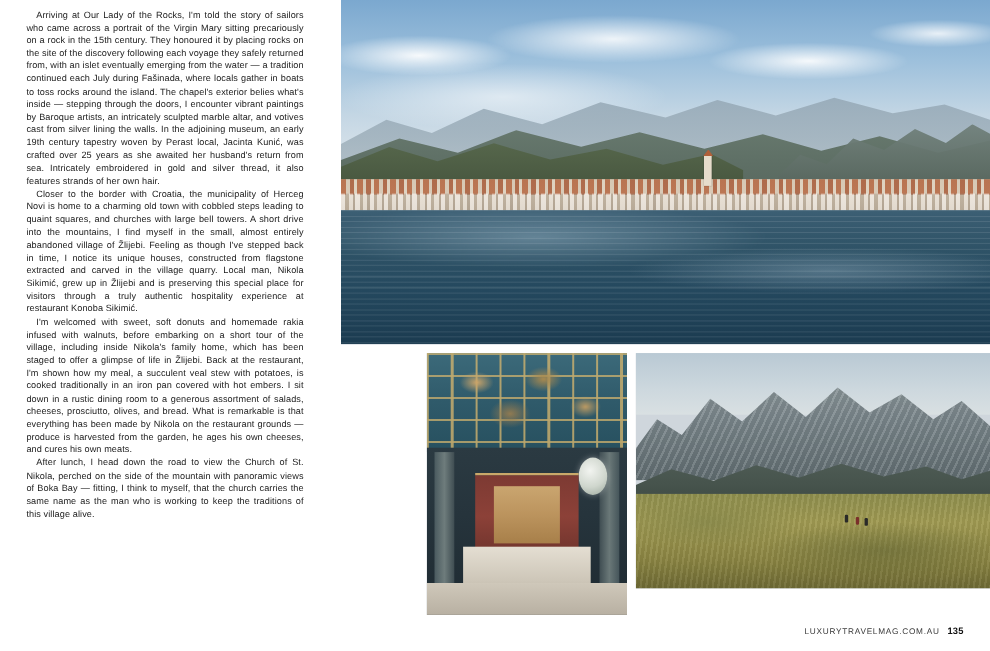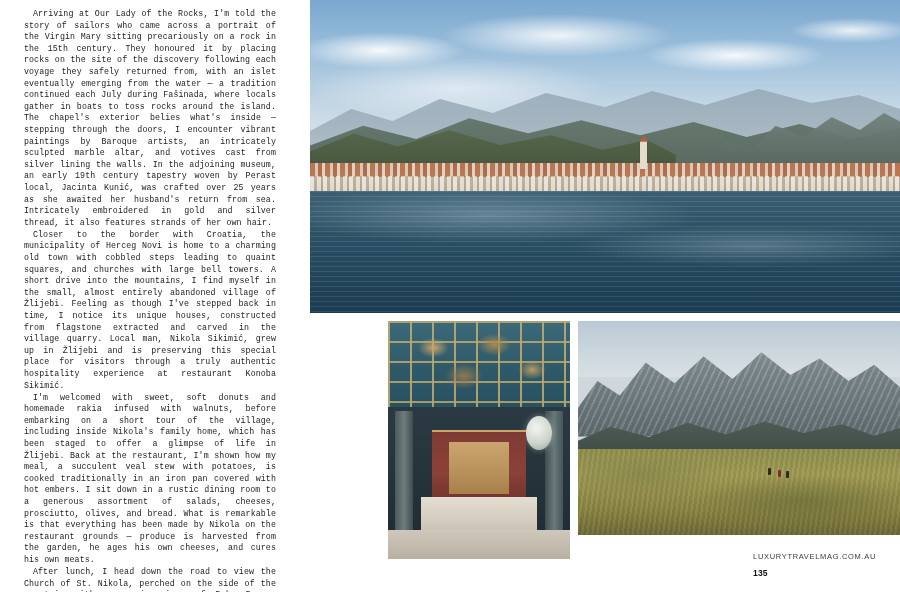--- a/index.html
+++ b/index.html
@@ -19,21 +19,21 @@
 
   
   #text-column {
     position: absolute;
     left: 24px;
     top: 8px;
     width: 252px;
     height: 520px;
   }
   .para {
-    font-family: Liberation Mono, monospace;
+    font-family: Liberation Sans, sans-serif;
     font-size: 8.3px;
     line-height: 11.6px;
     text-align: justify;
     text-indent: 9px;
     margin: 0 0 0.5px 0;
     color: #1c1c1c;
     letter-spacing: 0.01em;
   }
 
   
@@ -267,21 +267,20 @@
   .hiker.h3 { left: 64.5%; bottom: 26.5%; }
 
   
   #footer {
     position: absolute;
     right: 24px;
     bottom: 14px;
     display: flex;
     align-items: baseline;
     gap: 7px;
-    flex-direction: column;
   }
   #footer-site {
     font-family: "Liberation Sans", sans-serif;
     font-size: 7.5px;
     letter-spacing: 0.09em;
     color: #3a3a3a;
   }
   #footer-page {
     font-family: Liberation Sans, sans-serif;
     font-size: 8.5px;

